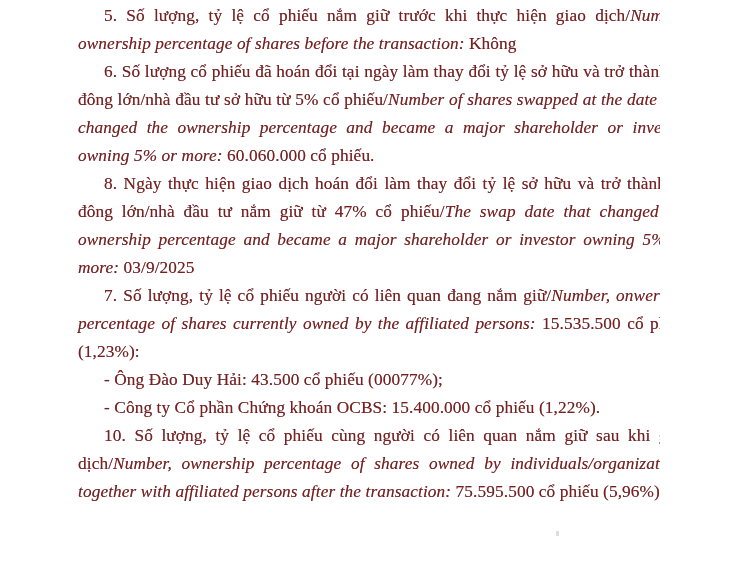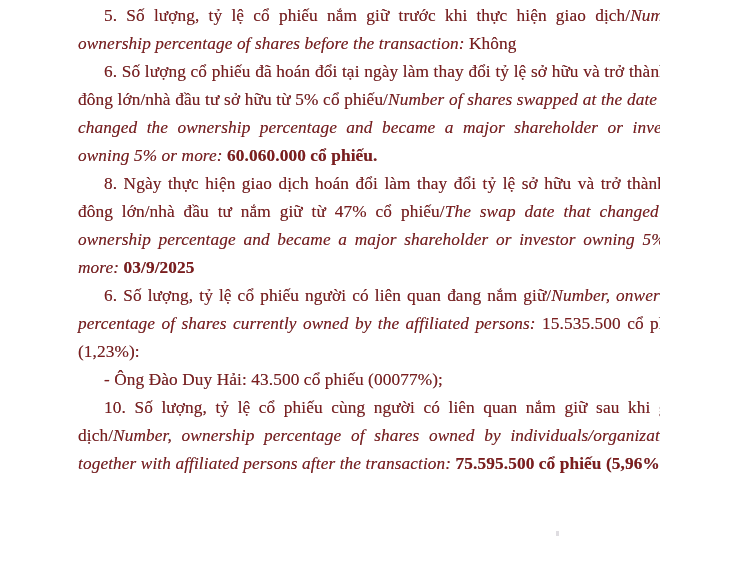--- a/index.html
+++ b/index.html
@@ -27,37 +27,38 @@
     padding: 0;
     font-size: 17.3px;
     line-height: 28px;
     text-align: justify;
     text-indent: 26px;
     letter-spacing: 0.1px;
     text-shadow: 0 0 0.35px rgba(32, 34, 46, 0.55);
   }
   .run-normal { font-style: normal; font-weight: normal; }
   .run-italic { font-style: italic; font-weight: normal; }
-  .run-bold   { font-style: normal; font-weight: bold; }
+  .run-bold   { font-style: normal; font-weight: normal; }
   .scan-artifact {
     position: absolute;
     left: 556px;
     top: 531px;
     width: 3px;
     height: 5px;
     background: #b9b3bd;
     opacity: 0.45;
   }
 </style>
 </head>
 <body>
 
 <div class="page">
   <div class="doc">
       <p class="para"><span class="run-normal">5. Số lượng, tỷ lệ cổ phiếu nắm giữ trước khi thực hiện giao dịch/</span><span class="run-italic">Number, ownership percentage of shares before the transaction:</span><span class="run-normal"> Không</span></p>
       <p class="para"><span class="run-normal">6. Số lượng cổ phiếu đã hoán đổi tại ngày làm thay đổi tỷ lệ sở hữu và trở thành cổ đông lớn/nhà đầu tư sở hữu từ 5% cổ phiếu/</span><span class="run-italic">Number of shares swapped at the date that changed the ownership percentage and became a major shareholder or investor owning 5% or more:</span><span class="run-bold"> 60.060.000 cổ phiếu.</span></p>
       <p class="para"><span class="run-normal">8. Ngày thực hiện giao dịch hoán đổi làm thay đổi tỷ lệ sở hữu và trở thành cổ đông lớn/nhà đầu tư nắm giữ từ 47% cổ phiếu/</span><span class="run-italic">The swap date that changed the ownership percentage and became a major shareholder or investor owning 5% or more:</span><span class="run-bold"> 03/9/2025</span></p>
-      <p class="para"><span class="run-normal">6. Số lượng, tỷ lệ cổ phiếu người có liên quan đang nắm giữ/</span><span class="run-italic">Number, onwership percentage of shares currently owned by the affiliated persons:</span><span class="run-normal"> 15.535.500 cổ phiếu (1,23%):</span></p>
+      <p class="para"><span class="run-normal">7. Số lượng, tỷ lệ cổ phiếu người có liên quan đang nắm giữ/</span><span class="run-italic">Number, onwership percentage of shares currently owned by the affiliated persons:</span><span class="run-normal"> 15.535.500 cổ phiếu (1,23%):</span></p>
       <p class="para"><span class="run-normal">- Ông Đào Duy Hải: 43.500 cổ phiếu (00077%);</span></p>
+      <p class="para"><span class="run-normal">- Công ty Cổ phần Chứng khoán OCBS: 15.400.000 cổ phiếu (1,22%).</span></p>
       <p class="para"><span class="run-normal">10. Số lượng, tỷ lệ cổ phiếu cùng người có liên quan nắm giữ sau khi giao dịch/</span><span class="run-italic">Number, ownership percentage of shares owned by individuals/organizations together with affiliated persons after the transaction:</span><span class="run-bold"> 75.595.500 cổ phiếu (5,96%).</span></p>
     </div>
   <div class="scan-artifact"></div>
 </div>
 
 </body></html>

